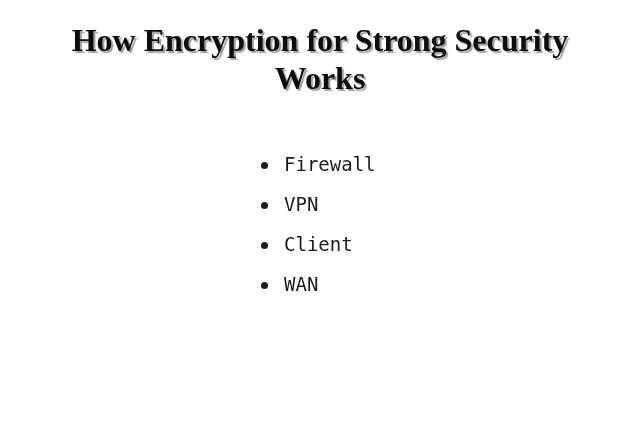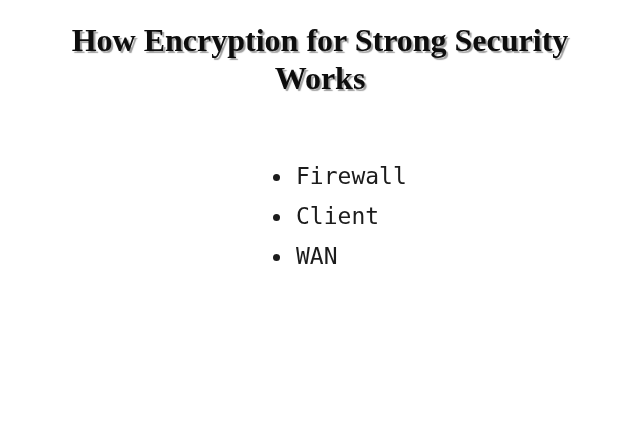--- a/index.html
+++ b/index.html
@@ -25,25 +25,25 @@
     font-size: 32px;
     line-height: 38px;
     color: #0d0d0d;
     text-shadow: 2px 2px 1px rgba(80, 80, 80, 0.55);
     letter-spacing: 0px;
   }
   .bullet-list {
     position: absolute;
     left: 261px;
     top: 144px;
-    margin: 12px;
+    margin: 0;
     padding: 0;
     list-style: none;
     font-family: "DejaVu Sans Mono", "Liberation Mono", monospace;
-    font-size: 23px;
+    font-size: 19px;
     color: #1c1c1c;
   }
   .bullet-item {
     display: flex;
     align-items: center;
     height: 40px;
   }
   .bullet-dot {
     flex: 0 0 auto;
     width: 7px;
@@ -63,20 +63,24 @@
 <div class="slide">
   <h1 class="slide-title">How Encryption for Strong Security Works</h1>
 
   <ul class="bullet-list">
     <li class="bullet-item">
       <span class="bullet-dot"></span>
       <span class="bullet-label">Firewall</span>
     </li>
     <li class="bullet-item">
       <span class="bullet-dot"></span>
+      <span class="bullet-label">VPN</span>
+    </li>
+    <li class="bullet-item">
+      <span class="bullet-dot"></span>
       <span class="bullet-label">Client</span>
     </li>
     <li class="bullet-item">
       <span class="bullet-dot"></span>
       <span class="bullet-label">WAN</span>
     </li>
   </ul>
 </div>
 
 </body></html>

